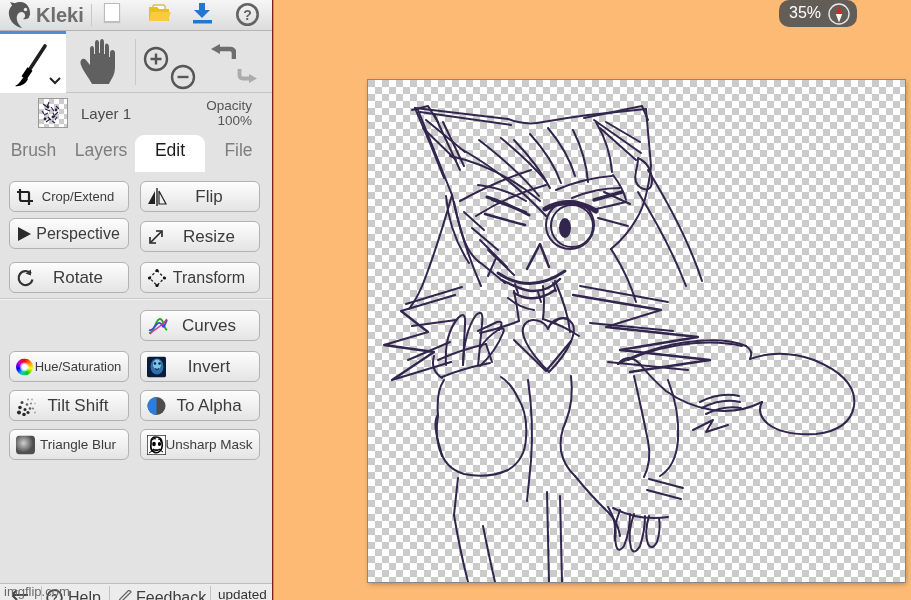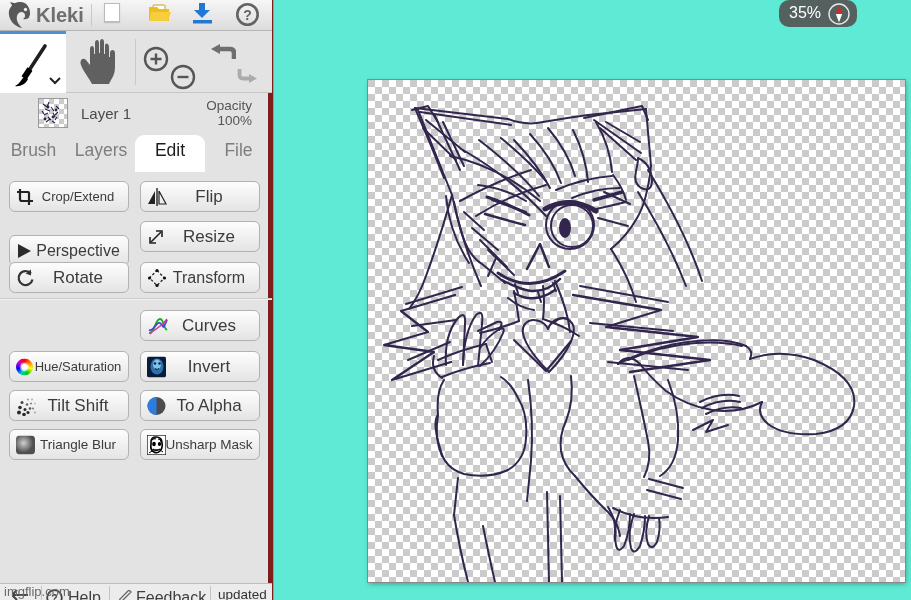--- a/index.html
+++ b/index.html
@@ -1,19 +1,19 @@
 <!DOCTYPE html>
 <html><head>
 <meta charset="utf-8">
 <style>
 * { margin:0; padding:0; box-sizing:border-box; }
 html,body { width:911px; height:600px; overflow:hidden; font-family:"Liberation Sans", sans-serif; }
 #app { position:relative; width:911px; height:600px; background:#9a9a9a; }
 
-#panel { position:absolute; left:0; top:0; width:273px; height:600px; background:#e3e3e3; border-right:5px solid #7f1d1d; }
+#panel { position:absolute; left:0; top:0; width:273px; height:600px; background:#e3e3e3; border-right:1px solid #7f1d1d; }
 #topbar { position:absolute; left:0; top:0; width:272px; height:31px; background:linear-gradient(#f6f6f6,#dcdcdc); border-bottom:1px solid #b5b5b5; }
 #logo-txt { position:absolute; left:36px; top:4px; font-size:20px; font-weight:bold; color:#6e6e6e; }
 .tb-sep { position:absolute; top:4px; width:1px; height:22px; background:#c8c8c8; }
 
 #toolrow { position:absolute; left:0; top:31px; width:272px; height:62px; background:#e3e3e3; border-bottom:1px solid #c6c6c6; }
 #brushcell { position:absolute; left:0; top:0; width:66px; height:62px; background:#fff; border-top:3px solid #4a90d9; }
 #handcell { position:absolute; left:66px; top:0; width:66px; height:62px; }
 .tr-sep { position:absolute; top:8px; width:1px; height:46px; background:#c9c9c9; }
 
 #layerrow { position:absolute; left:0; top:94px; width:232px; height:41px;margin-left:33px; }
@@ -28,21 +28,21 @@
 
 .btn { position:absolute; width:120px; height:31px; background:linear-gradient(#fdfdfd,#e4e4e4); border:1px solid #b2b2b2; border-radius:6px; color:#3c3c3c; text-align:center; }
 .btn .lab { display:block; line-height:30px; padding-left:18px; }
 .btn svg.ic, .btn .ic { position:absolute; left:6px; top:50%; transform:translateY(-50%); }
 #sepline { position:absolute; left:0px; top:298px; width:272px; height:2px; background:#cacaca; border-bottom:1px solid #f2f2f2; }
 
 #botbar { position:absolute; left:0; top:583px; width:272px; height:17px; background:#ececec; border-top:1px solid #bdbdbd; font-size:16px; color:#3f3f3f; }
 .bb-sep { position:absolute; top:2px; width:1px; height:15px; background:#c4c4c4; }
 #imgflip { position:absolute; left:4px; top:584px; font-size:13px; color:#6a6a6a; z-index:5; }
 
-#canvasarea { position:absolute; left:274px; top:0; width:637px; height:600px; background:#5eead4; }
+#canvasarea { position:absolute; left:274px; top:0; width:637px; height:600px; background:#fdba74; }
 #canvas { position:absolute; left:94px; top:80px; width:537px; height:502px;
   background:repeating-conic-gradient(#fff 0% 25%, #cbcbcb 0% 50%) 0 0/14px 14px; background-color:#fff;
   box-shadow:0 0 0 1px #888, 1px 2px 5px rgba(0,0,0,0.3); }
 #badge { position:absolute; left:505px; top:0px; width:78px; height:27px; background:rgba(85,85,85,0.92); border-radius:10px; color:#fff; }
 #badge .pct { position:absolute; left:10px; top:4px; font-size:16px; }
 svg { display:block; }
 .sk { fill:none; stroke:#32264e; stroke-width:2; stroke-linecap:round; stroke-linejoin:round; }
 </style>
 </head>
 <body>
@@ -138,21 +138,21 @@
       <span class="lab" style="font-size:13px">Crop/Extend</span>
     </div>
     <div class="btn" style="left:140px; top:181px">
       <svg class="ic" width="20" height="20" viewBox="0 0 20 20">
         <path d="M10,1 L10,19" stroke="#222" stroke-width="1.4"></path>
         <path d="M8,4 L8,17 L1,17 Z" fill="#222"></path>
         <path d="M12,4 L12,17 L19,17 Z" fill="none" stroke="#222" stroke-width="1.2"></path>
       </svg>
       <span class="lab" style="font-size:17px">Flip</span>
     </div>
-    <div class="btn" style="left:9px; top:235px">
+    <div class="btn" style="left:9px; top:218px">
       <svg class="ic" width="17" height="18" viewBox="0 0 17 18">
         <path d="M2,2 L15,9 L2,16 Z" fill="#2b2b2b"></path>
       </svg>
       <span class="lab" style="font-size:16px">Perspective</span>
     </div>
     <div class="btn" style="left:140px; top:221px">
       <svg class="ic" width="18" height="18" viewBox="0 0 18 18">
         <path d="M4,14 L14,4" stroke="#222" stroke-width="1.6"></path>
         <path d="M9,3 L15,3 L15,9" fill="none" stroke="#222" stroke-width="1.6"></path>
         <path d="M3,9 L3,15 L9,15" fill="none" stroke="#222" stroke-width="1.6"></path>

